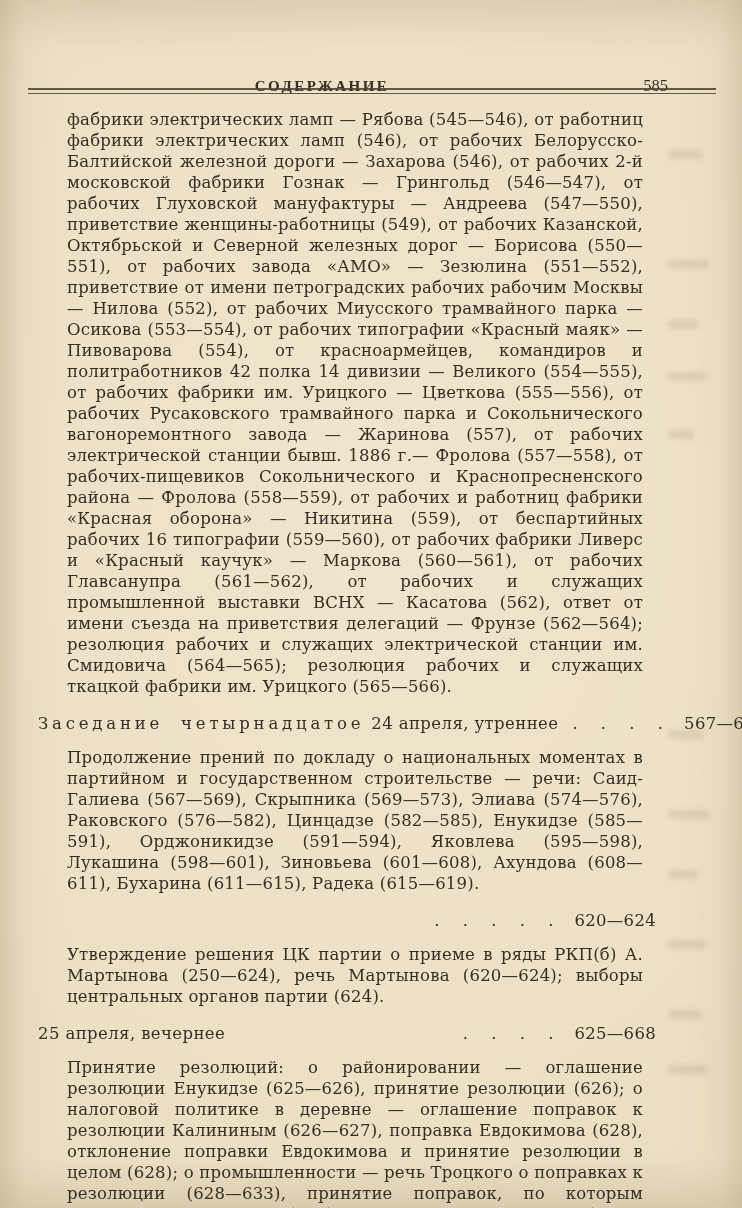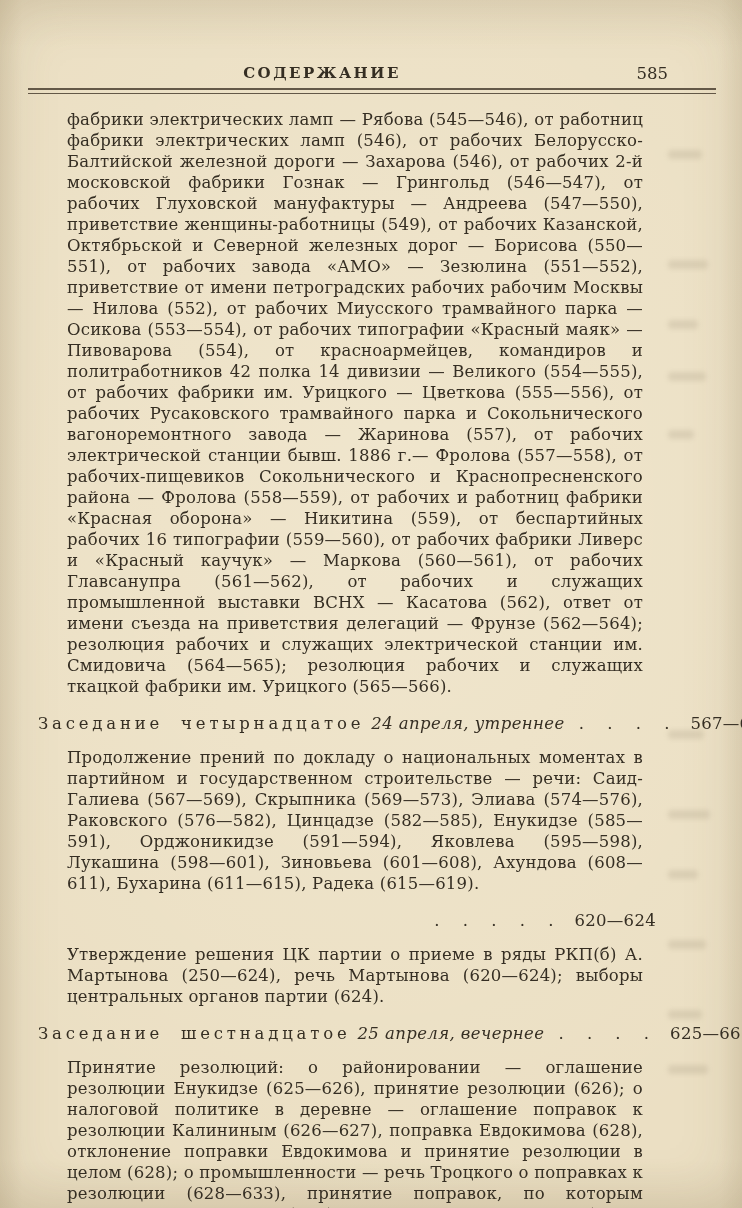--- a/index.html
+++ b/index.html
@@ -19,22 +19,22 @@
     background:
       radial-gradient(ellipse 120% 100% at 52% 42%, rgba(255,250,235,.25), rgba(0,0,0,0) 60%),
       linear-gradient(90deg, rgba(120,100,60,.10) 0, rgba(0,0,0,0) 3%, rgba(0,0,0,0) 97%, rgba(120,100,60,.08) 100%),
       linear-gradient(180deg, rgba(120,100,60,.06) 0, rgba(0,0,0,0) 4%, rgba(0,0,0,0) 96%, rgba(120,100,60,.07) 100%),
       var(--paper);
     box-shadow:inset 0 0 60px rgba(110,90,50,.18);
     color:var(--ink);
   }
   
   .running-head{
-    position:absolute;left:28px;top:64px;width:688px;
-    display:flex;align-items:flex-start;
+    position:absolute;left:28px;top:76px;width:688px;
+    display:flex;align-items:center;font-family:Liberation Serif, serif;
   }
   .rh-spacer{flex:1 1 0;}
   .rh-title{
     flex:0 0 auto;
     font-weight:bold;font-size:15px;letter-spacing:2.5px;
     transform:translateX(-26px);
   }
   .rh-num{
     flex:1 1 0;text-align:right;
     font-size:16.5px;padding-right:48px;
@@ -54,21 +54,21 @@
   }
   .toc p{margin:1px;}
   .entry-body{margin:0;}
   .continues{text-align-last:justify;}
   .session-heading{
     display:flex;align-items:baseline;
     margin:16px 0 13px -28px;
     white-space:nowrap;
   }
   .s-title{letter-spacing:3.8px;word-spacing:9px;margin-right:7px;}
-  .s-date{font-style:italic;letter-spacing:.4px;}
+  .s-date{letter-spacing:.4px;}
   .s-leader{margin-left:auto;letter-spacing:9px;padding-left:14px;}
   .s-pages{letter-spacing:.3px;transform:translateX(12px);}
   
   .ghost{position:absolute;right:14px;top:110px;width:60px;height:980px;pointer-events:none;}
   .ghost i{
     display:block;position:absolute;left:0;height:9px;border-radius:4px;
     background:#9a8d74;opacity:.22;filter:blur(2.5px);
   }
   .g1{top:40px;width:34px;} .g2{top:150px;width:40px;} .g3{top:210px;width:30px;}
   .g4{top:262px;width:38px;} .g5{top:320px;width:26px;} .g6{top:620px;width:36px;}
@@ -99,21 +99,20 @@
     </div>
     <p class="entry-body">Продолжение прений по докладу о национальных моментах в партийном и государственном строительстве — речи: Саид-Галиева (567—569), Скрыпника (569—573), Элиава (574—576), Раковского (576—582), Цинцадзе (582—585), Енукидзе (585—591), Орджоникидзе (591—594), Яковлева (595—598), Лукашина (598—601), Зиновьева (601—608), Ахундова (608—611), Бухарина (611—615), Радека (615—619).</p>
 
     <div class="session-heading">
       <span class="s-leader">. . . . .</span>
       <span class="s-pages">620—624</span>
     </div>
     <p class="entry-body">Утверждение решения ЦК партии о приеме в ряды РКП(б) А. Мартынова (250—624), речь Мартынова (620—624); выборы центральных органов партии (624).</p>
 
     <div class="session-heading">
-      <span class="s-title">Заседание шестнадцатое</span>
       <span class="s-date">25 апреля, вечернее</span>
       <span class="s-leader">. . . .</span>
       <span class="s-pages">625—668</span>
     </div>
     <p class="entry-body continues">Принятие резолюций: о районировании — оглашение резолюции Енукидзе (625—626), принятие резолюции (626); о налоговой политике в деревне — оглашение поправок к резолюции Калининым (626—627), поправка Евдокимова (628), отклонение поправки Евдокимова и принятие резолюции в целом (628); о промышленности — речь Троцкого о поправках к резолюции (628—633), принятие поправок, по которым достигнуто соглашение (633), поправка Богданова к § 9 (633—634), выступление Троцкого (634—635), отклонение поправки Богданова (635), поправка Микояна (635—636), отклонение поправки Микояна (636), принятие резолюции в целом (636); по организационному вопросу — речь Молотова о поправках к резолюции</p>
 
   </div>
 
   <div class="ghost">
     <i class="g1"></i>

